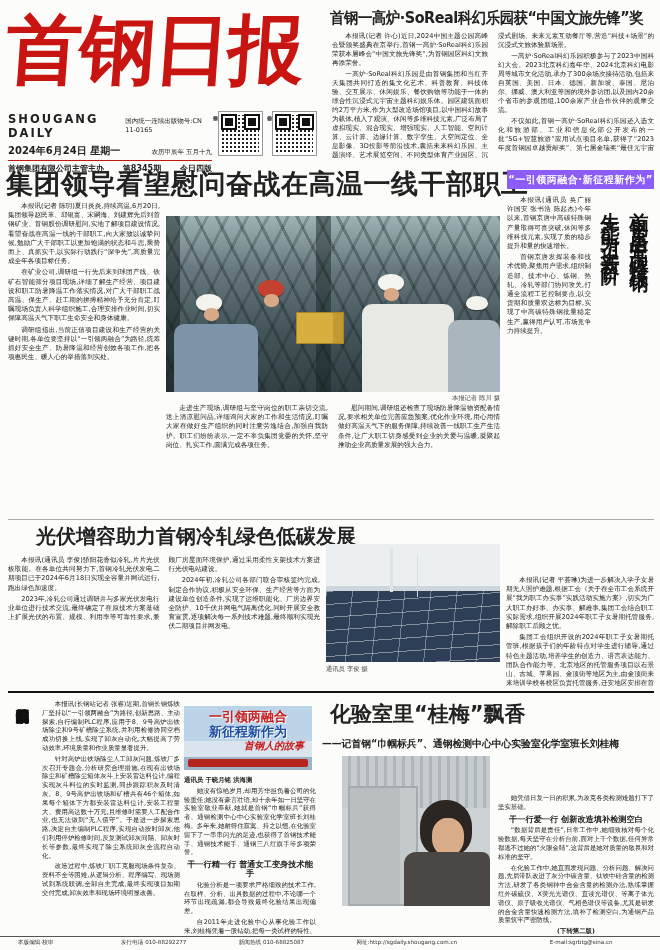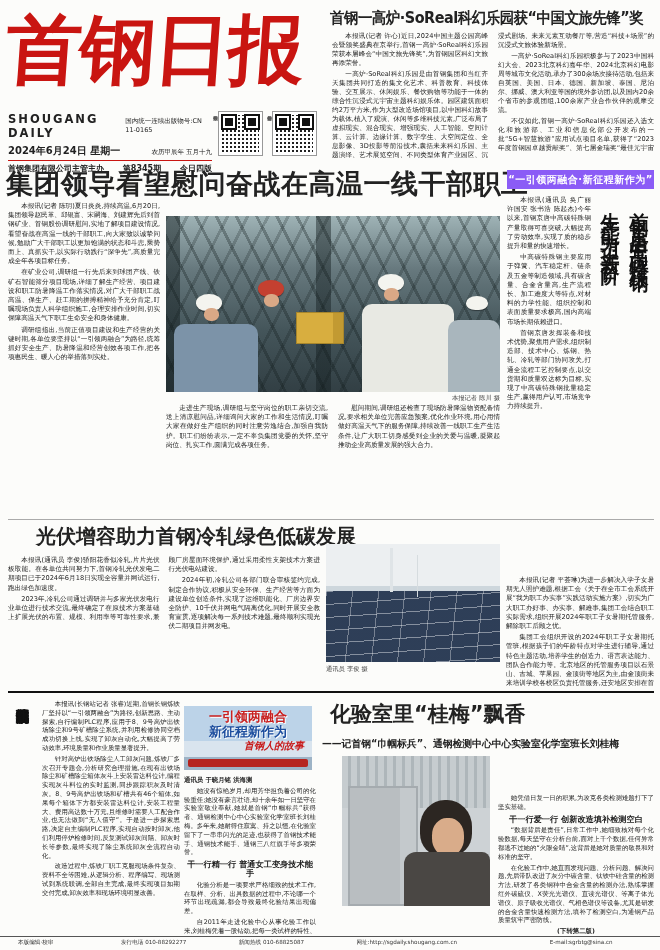--- a/index.html
+++ b/index.html
@@ -179,22 +179,21 @@
   </div>
   <div class="abs" id="main-caption">本报记者 陈川 摄</div>
 
   <div class="abs jt" id="main-under">
     <p>走进生产现场,调研组与坚守岗位的职工亲切交流,送上清凉慰问品,详细询问大家的工作和生活情况,叮嘱大家在做好生产组织的同时注意劳逸结合,加强自我防护。职工们纷纷表示,一定不辜负集团党委的关怀,坚守岗位、扎实工作,圆满完成各项任务。</p>
     <p>慰问期间,调研组还检查了现场防暑降温物资配备情况,要求相关单位完善应急预案,优化作业环境,用心用情做好高温天气下的服务保障,持续改善一线职工生产生活条件,让广大职工切身感受到企业的关爱与温暖,凝聚起推动企业高质量发展的强大合力。</p>
   </div>
 
   <div class="abs" id="jt-col">
     <div class="jt" id="jt-text">
-      <p>本报讯(通讯员 奂广丽 许国安 张书浩 陈起杰)今年以来,首钢京唐中高碳特殊钢产量取得可喜突破,大幅提高了劳动效率,实现了质的稳步提升和量的快速增长。</p>
-      <p>中高碳特殊钢主要应用于弹簧、汽车稳定杆、链条及五金等制造领域,具有碳含量、合金含量高,生产流程长、加工难度大等特点,对材料的力学性能、组织控制和表面质量要求极高,国内高端市场长期依赖进口。</p>
+      <p>本报讯(通讯员 奂广丽 许国安 张书浩 陈起杰)今年以来,首钢京唐中高碳特殊钢产量取得可喜突破,休闲等多维科技元素,实现了质的稳步提升和量的快速增长。</p>
       <p>首钢京唐发挥装备和技术优势,聚焦用户需求,组织制造部、技术中心、炼钢、热轧、冷轧等部门协同攻关,打通全流程工艺控制要点,以交货期和质量双达标为目标,实现了中高碳特殊钢批量稳定生产,赢得用户认可,市场竞争力持续提升。</p>
     </div>
     <div id="jt-vhl">
       <div>首钢京唐中高碳特殊钢</div>
       <div>生产能力迈上新台阶</div>
     </div>
   </div>
 
   <div class="abs hr1"></div>
 

